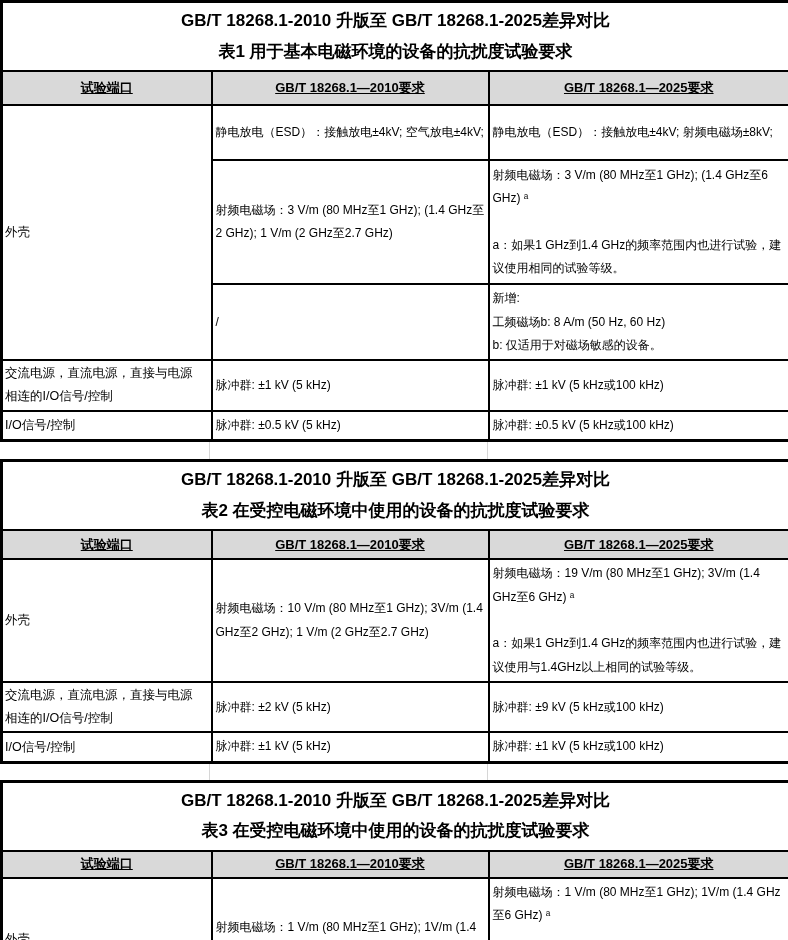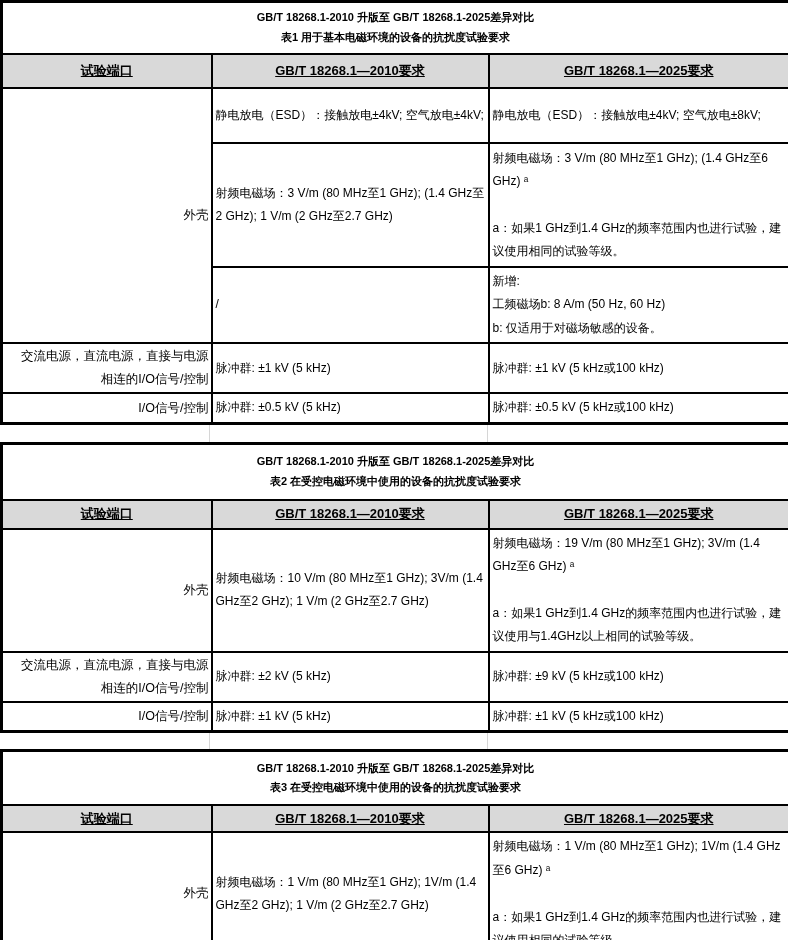--- a/index.html
+++ b/index.html
@@ -16,35 +16,35 @@
     width:788px;
     border:3px solid #000;
   }
   col.c1 { width:210px; }
   col.c2 { width:277px; }
   col.c3 { width:301px; }
   td, th { border:2px solid #000; overflow:hidden; }
   td.title-cell {
     font-weight:bold;
     text-align:center;
-    font-size:11px;
+    font-size:17px;
     line-height:1.8;
     padding:3px 0;
     background:#fff;
   }
   th.hdr {
     background:#d9d9d9;
     font-weight:bold;
     font-size:13px;
     text-align:center;
     padding:2px 0;
     text-decoration:underline;
   }
   td.port {
-    text-align:right;
+    text-align:left;
     vertical-align:middle;
     font-size:12.5px;
     line-height:1.85;
     padding:1px 2px;
     white-space:pre-line;
   }
   td.val {
     text-align:left;
     vertical-align:middle;
     font-size:12px;
@@ -85,21 +85,21 @@
         </td>
       </tr>
       <tr>
         <th class="hdr" style="height:28px;">试验端口</th>
         <th class="hdr">GB/T 18268.1—2010要求</th>
         <th class="hdr">GB/T 18268.1—2025要求</th>
       </tr>
       <tr>
         <td class="port" rowspan="3">外壳</td>
         <td class="val" style="height:49px;">静电放电（ESD）：接触放电±4kV; 空气放电±4kV;</td>
-        <td class="val">静电放电（ESD）：接触放电±4kV; 空气放电±8kV;</td>
+        <td class="val">静电放电（ESD）：接触放电±4kV; 射频电磁场±8kV;</td>
       </tr>
       <tr>
         <td class="val" style="height:118px;margin-left:44px;">射频电磁场：3 V/m (80 MHz至1 GHz);  (1.4 GHz至2 GHz); 1 V/m (2 GHz至2.7 GHz)</td>
         <td class="val">射频电磁场：3 V/m (80 MHz至1 GHz);  (1.4 GHz至6 GHz) ᵃ
 
 a：如果1 GHz到1.4 GHz的频率范围内也进行试验，建议使用相同的试验等级。</td>
       </tr>
       <tr>
         <td class="val" style="height:63px;">/</td>
         <td class="val">新增:

